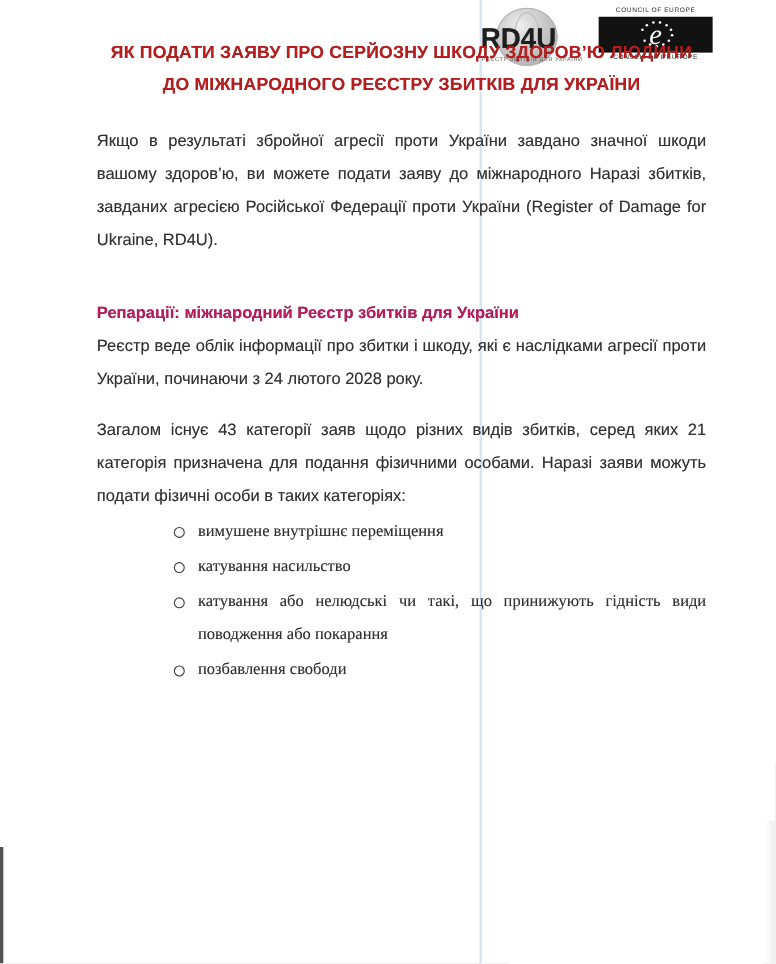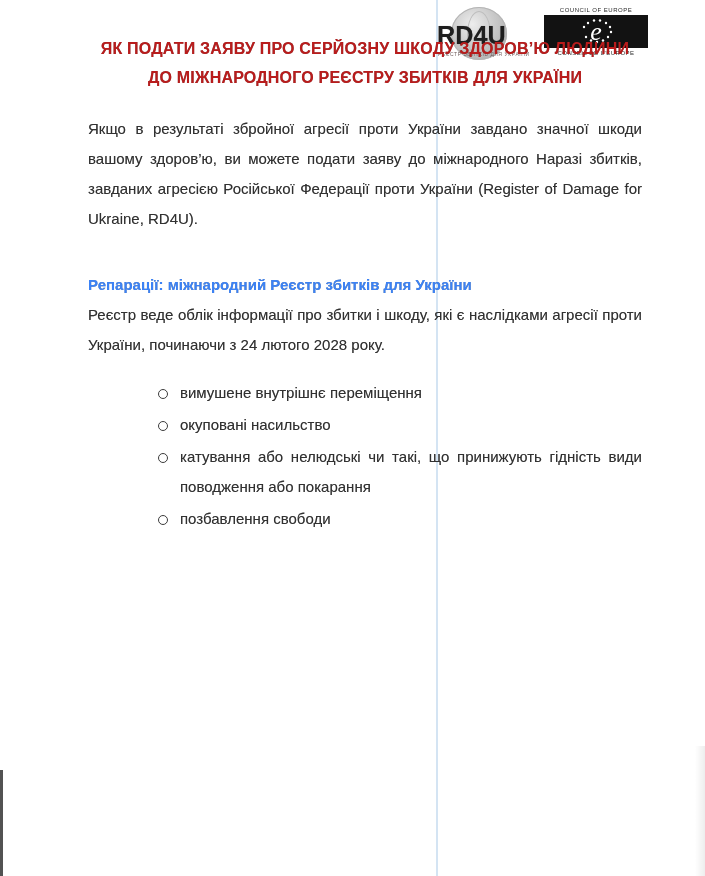--- a/index.html
+++ b/index.html
@@ -78,26 +78,26 @@
 
   
   p.body {
     margin: 0; font-size: 15px; line-height: 30px;
     text-align: justify; color: #313131;
     text-shadow: 0 0 0.5px rgba(40,40,40,0.45);
   }
   p.intro { margin-top: 22px; }
   h2.sect {
     margin: 36px 0 0 0; font-size: 15px; font-weight: 700;
-    line-height: 30px; color: #3b82f6;
+    line-height: 30px; color: #be185d;
     text-shadow: 0 0 0.6px rgba(20,20,20,0.5);
   }
   p.cats { margin-top: 16px; }
 
-  ul.cat-list { list-style: none; margin: 18px 0 0 0; padding: 0 0 0 70px; }
+  ul.cat-list { list-style: none; margin: 2px 0 0 0; padding: 0 0 0 70px; font-family: Liberation Serif, serif; }
   ul.cat-list li { display: flex; line-height: 30px; margin-bottom: 2px; }
   ul.cat-list .marker {
     flex: none; width: 8px; height: 8px;
     border: 1.4px solid #3c3c3c; border-radius: 50%;
     margin: 11px 12px 0 0; background: transparent;
   }
   ul.cat-list .txt {
     flex: 1; font-size: 15px; text-align: justify; color: #313131;
     text-shadow: 0 0 0.5px rgba(40,40,40,0.45);
   }
@@ -146,29 +146,30 @@
       <span>ЯК ПОДАТИ ЗАЯВУ ПРО СЕРЙОЗНУ ШКОДУ ЗДОРОВ’Ю ЛЮДИНИ</span>
       <span>ДО МІЖНАРОДНОГО РЕЄСТРУ ЗБИТКІВ ДЛЯ УКРАЇНИ</span>
     </h1>
 
     <p class="body intro">Якщо в результаті збройної агресії проти України завдано значної шкоди вашому здоров’ю, ви можете подати заяву до міжнародного Наразі збитків, завданих агресією Російської Федерації проти України (Register of Damage for Ukraine, RD4U).</p>
 
     <h2 class="sect">Репарації: міжнародний Реєстр збитків для України</h2>
 
     <p class="body">Реєстр веде облік інформації про збитки і шкоду, які є наслідками агресії проти України, починаючи з 24 лютого 2028 року.</p>
 
+    <p class="body cats">Загалом існує 43 категорії заяв щодо різних видів збитків, серед яких 21 категорія призначена для подання фізичними особами. Наразі заяви можуть подати фізичні особи в таких категоріях:</p>
 
     <ul class="cat-list">
       <li>
         <span class="marker"></span>
         <span class="txt">вимушене внутрішнє переміщення</span>
       </li>
       <li>
         <span class="marker"></span>
-        <span class="txt">окуповані насильство</span>
+        <span class="txt">катування насильство</span>
       </li>
       <li>
         <span class="marker"></span>
         <span class="txt">катування або нелюдські чи такі, що принижують гідність види поводження або покарання</span>
       </li>
       <li>
         <span class="marker"></span>
         <span class="txt">позбавлення свободи</span>
       </li>
     </ul>

